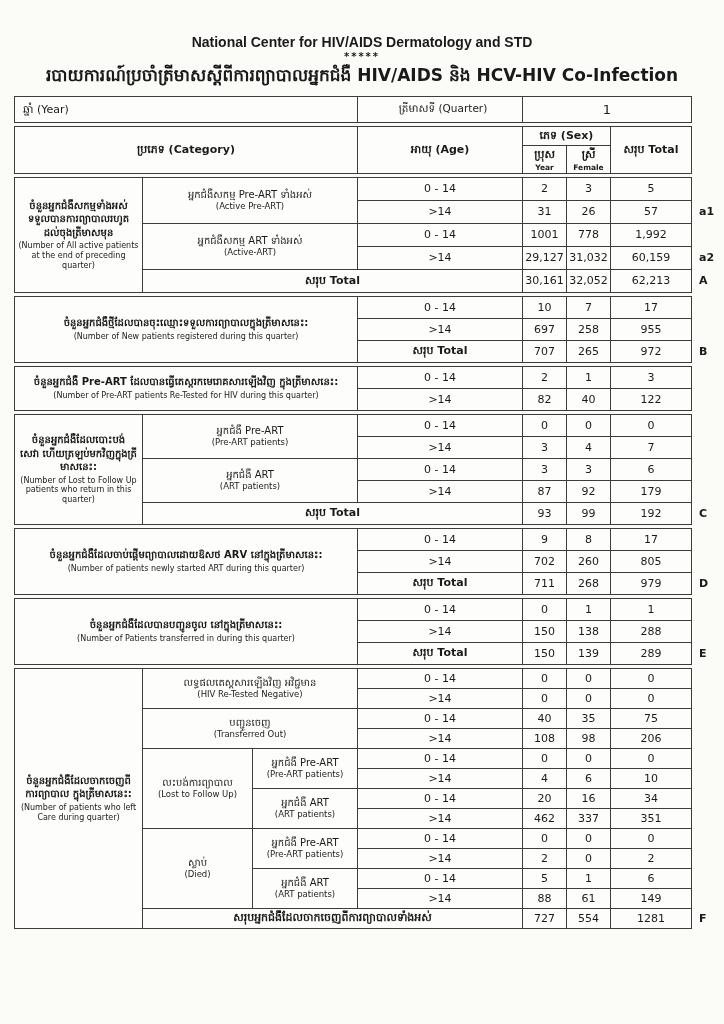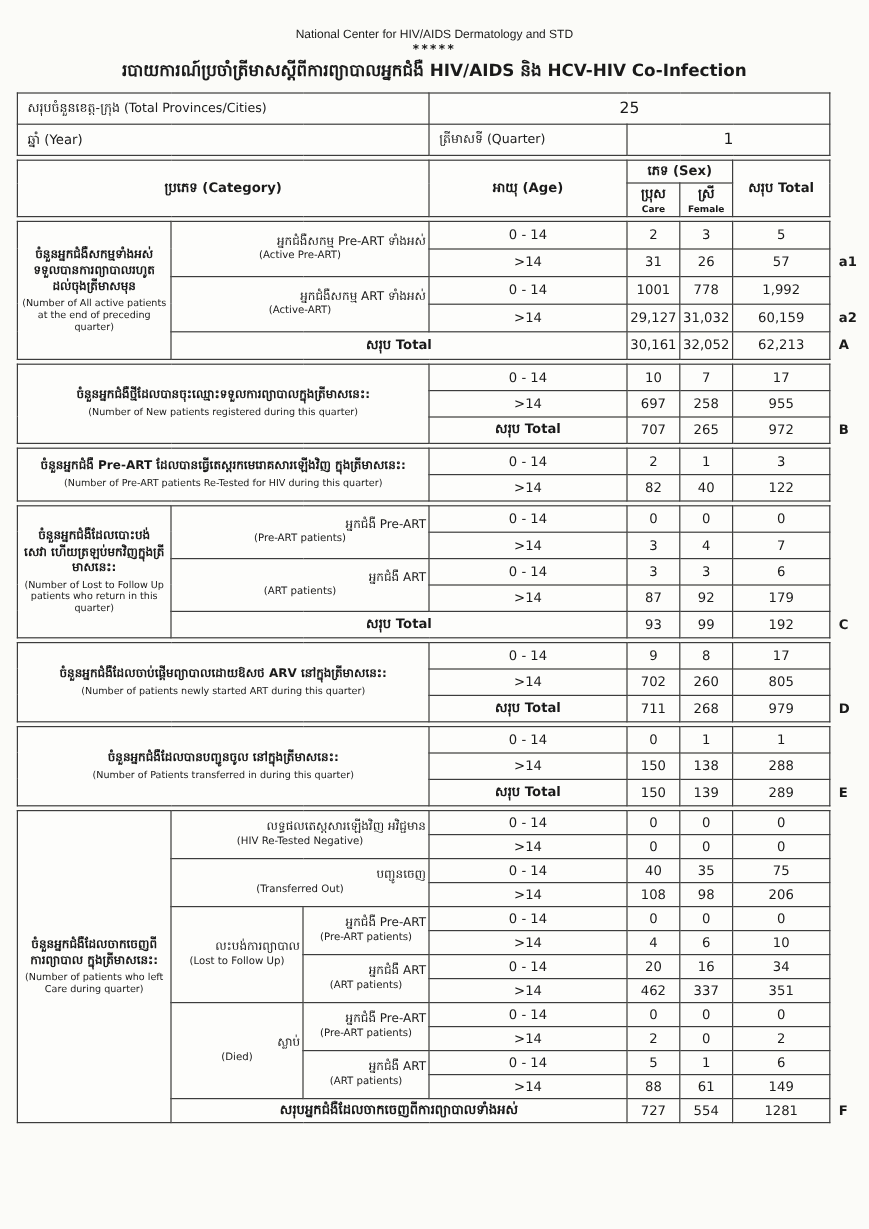--- a/index.html
+++ b/index.html
@@ -1,37 +1,37 @@
 <!DOCTYPE html>
 <html><head>
 <meta charset="utf-8">
 <style>
   html,body{margin:0;padding:0;}
   .page{position:relative;width:724px;height:1024px;background:#fbfbf8;
         font-family:"DejaVu Sans","Liberation Sans",sans-serif;color:#1a1a1a;overflow:hidden;}
   .hdr{text-align:center;padding-top:12px;}
   .kh1{font-size:15px;font-weight:bold;line-height:1.2;}
-  .en1{font-size:10px;font-weight:normal;margin-top:12px;font-family:"Liberation Sans",sans-serif;}
+  .en1{font-size:14px;font-weight:bold;margin-top:22px;font-family:"Liberation Sans",sans-serif;}
   .stars{font-size:10px;font-weight:bold;letter-spacing:2px;margin-top:1px;}
-  .kh2{font-size:14px;font-weight:bold;margin-top:2px;}
+  .kh2{font-size:17px;font-weight:bold;margin-top:2px;}
   .en2{font-size:14.5px;font-weight:bold;margin-top:5px;font-family:"Liberation Serif",serif;}
 
   table.t{border-collapse:collapse;table-layout:fixed;margin:3px 0 0 14px;}
   table.t:first-of-type{margin-top:7px;}
   .t td{border:1px solid #3c3c3c;font-size:11px;text-align:center;vertical-align:middle;
         padding:1px 2px;background:#fdfdfb;overflow:hidden;}
   td.ltr{border:0;background:transparent;font-weight:bold;font-size:11px;text-align:left;padding-left:7px;}
   td.lblL{text-align:left;padding-left:8px;font-size:10.5px;}
   td.val{font-size:13px;}
   .hc{font-weight:bold;font-size:11.5px;}
   .hcs{font-weight:bold;font-size:10px;}
   .subsmall{font-size:7.5px;line-height:1;margin-top:1px;}
   .khl{font-size:10px;line-height:1.35;font-weight:bold;}
   .enl{font-size:8px;line-height:1.2;margin-top:2px;}
-  .gkh{font-size:10px;line-height:1.3;text-align:right;}
+  .gkh{font-size:10px;line-height:1.3;}
   .gen{font-size:8.5px;line-height:1.2;}
   .tot{font-weight:bold;font-size:10.5px;}
   .num{font-size:11px;}
   .age{font-size:10.5px;}
   .yrwrap{display:flex;align-items:center;width:100%;}
   .yrlbl{padding-left:8px;font-size:11px;white-space:nowrap;}
   .yrval{flex:1;text-align:right;font-size:13px;transform:translateX(38px);}
   tr.h1{height:19px;} tr.h2{height:24px;}
   .t-top tr{height:26px;}
   .t-a tr{height:23px;} .t-b tr{height:22px;} .t-b2 tr{height:22px;}
@@ -54,33 +54,28 @@
         <col style="width:128px">
         <col style="width:110px">
         <col style="width:105px">
         <col style="width:165px">
         <col style="width:44px">
         <col style="width:44px">
         <col style="width:81px">
         <col style="width:26px">
       </colgroup>
     <tbody>
-        <tr>
-      <td colspan="3" class="lblL">សរុបចំនួនខេត្ត-ក្រុង (Total Provinces/Cities)</td>
-      <td colspan="4" class="val">25</td>
-      <td class="ltr"></td>
-    </tr>
     <tr>
       <td colspan="3" style="padding:0">
         <div class="yrwrap">
           <span class="yrlbl">ឆ្នាំ  (Year)</span>
           <span class="yrval">2021</span>
         </div>
       </td>
-      <td class="lblL" style="text-align:left">ត្រីមាសទី (Quarter)</td>
+      <td class="lblL" style="text-align:center">ត្រីមាសទី (Quarter)</td>
       <td colspan="3" class="val">1</td>
       <td class="ltr"></td>
     </tr>
   </tbody>
     </table>
 
   <table class="t t-head">
     <colgroup>
         <col style="width:128px">
         <col style="width:110px">
@@ -95,21 +90,21 @@
         <tr class="h1">
       <td colspan="3" rowspan="2" class="hc">ប្រភេទ (Category)</td>
       <td rowspan="2" class="hc">អាយុ (Age)</td>
       <td colspan="2" class="hcs">ភេទ (Sex)</td>
       <td rowspan="2" class="hc">សរុប Total</td>
       <td rowspan="2" class="ltr"></td>
     </tr>
     <tr class="h2">
       <td class="hcs">
         <div>ប្រុស</div>
-        <div class="subsmall">Care</div>
+        <div class="subsmall">Year</div>
       </td>
       <td class="hcs">
         <div>ស្រី</div>
         <div class="subsmall">Female</div>
       </td>
     </tr>
   </tbody>
     </table>
 
   <table class="t t-a">

